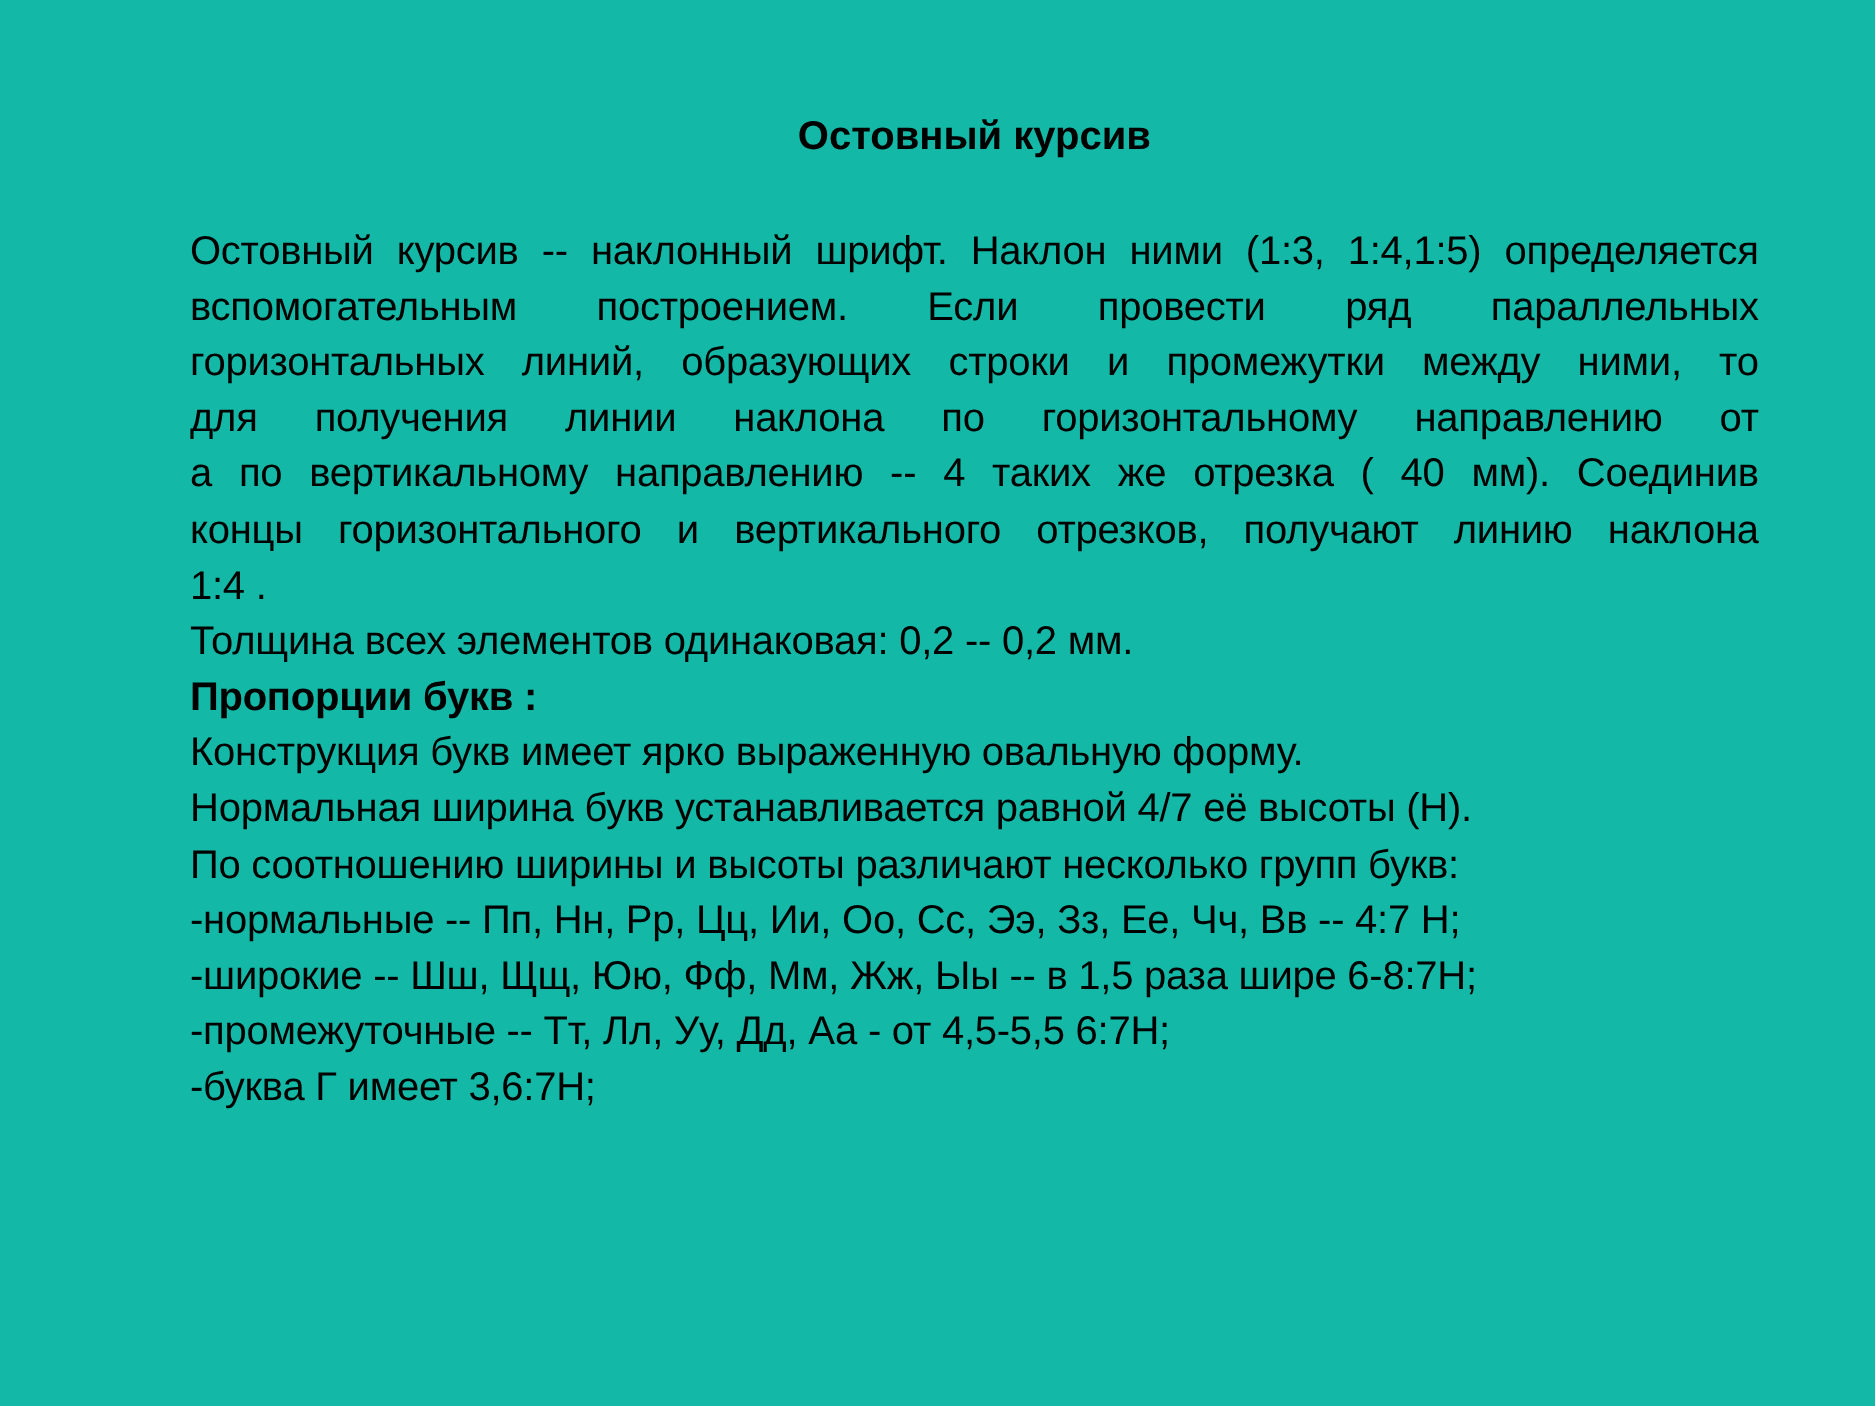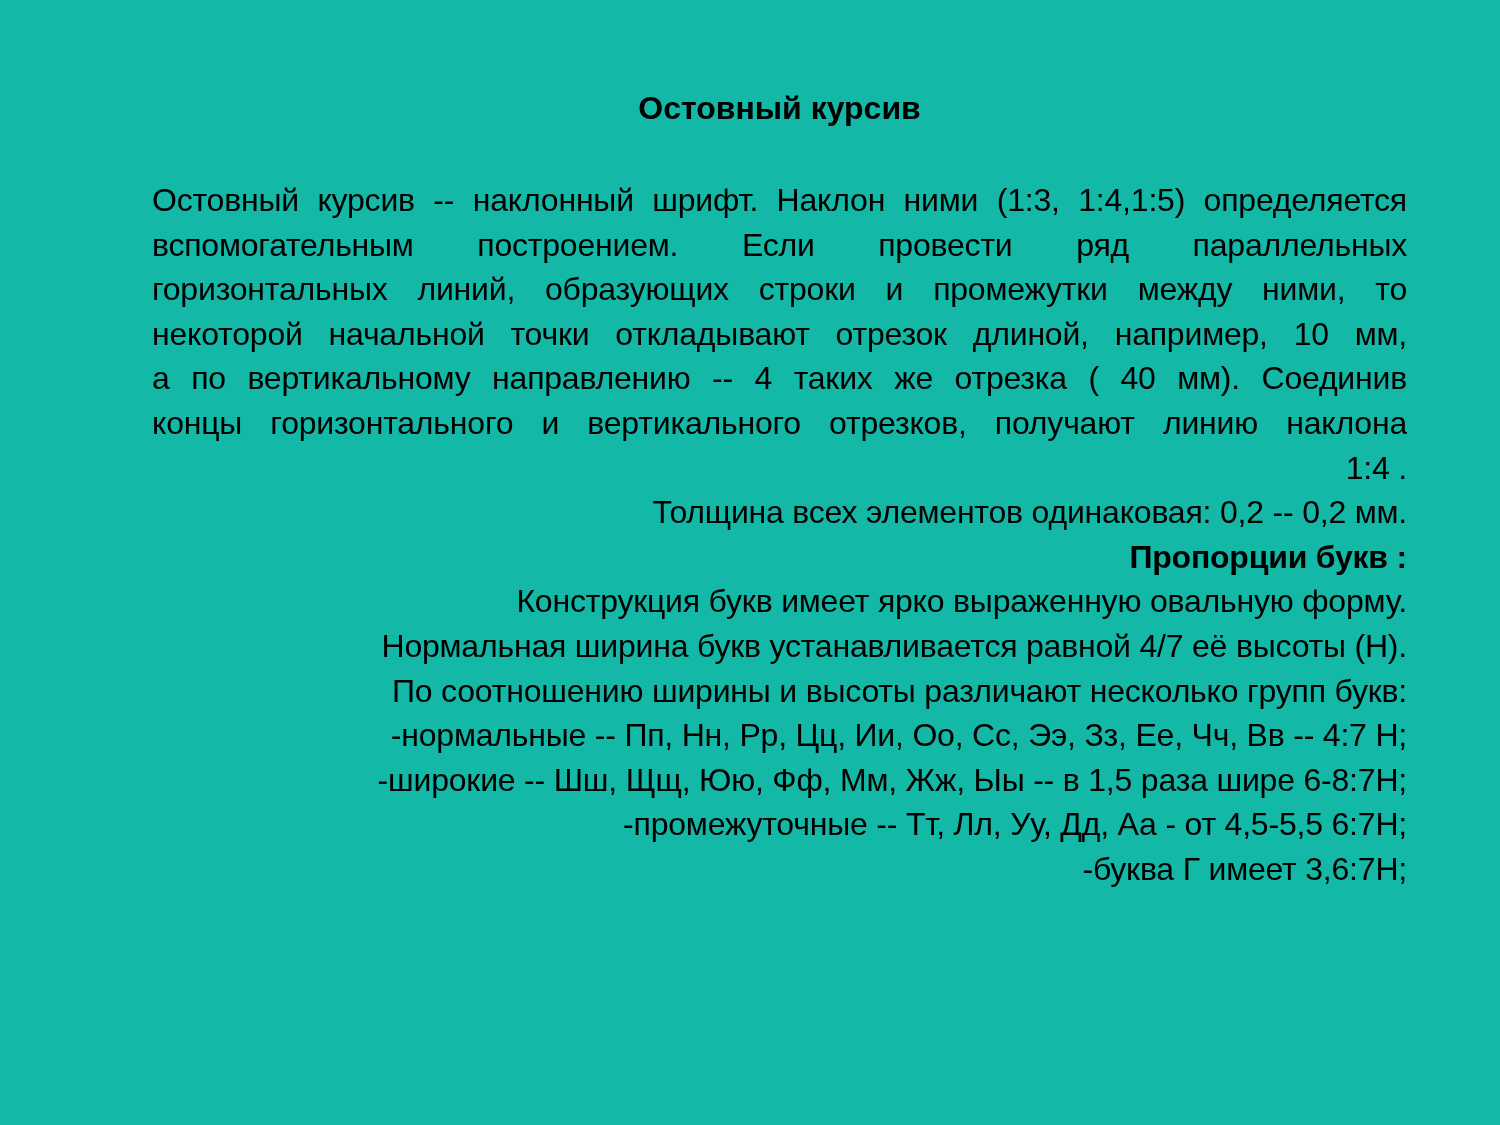--- a/index.html
+++ b/index.html
@@ -32,21 +32,21 @@
     position: absolute;
     top: 178px;
     left: 152px;
     width: 1255px;
     font-size: 32px;
     line-height: 44.6px;
     letter-spacing: -0.2px;
   }
   .line {
     min-height: 44.6px;
-    text-align: right;
+    text-align: left;
     white-space: nowrap;
   }
   .line.justify {
     white-space: normal;
     text-align: justify;
     text-align-last: justify;
     height: 44.6px;
     overflow: hidden;
   }
   .line.bold {
@@ -55,21 +55,21 @@
 </style>
 </head>
 <body>
 
 <div class="page">
   <h1 class="doc-title">Остовный курсив</h1>
   <div class="doc-body">
       <div class="line justify">Остовный курсив -- наклонный шрифт. Наклон ними (1:3, 1:4,1:5) определяется</div>
       <div class="line justify">вспомогательным построением. Если провести ряд параллельных</div>
       <div class="line justify">горизонтальных линий, образующих строки и промежутки между ними, то</div>
-      <div class="line justify">некоторой начальной точки откладывают отрезок длиной, например, 10 мм,</div>
+      <div class="line justify">для получения линии наклона по горизонтальному направлению от</div>
       <div class="line justify">а по вертикальному направлению -- 4 таких же отрезка ( 40 мм). Соединив</div>
       <div class="line justify">концы горизонтального и вертикального отрезков, получают линию наклона</div>
       <div class="line">1:4 .</div>
       <div class="line">Толщина всех элементов одинаковая: 0,2 -- 0,2 мм.</div>
       <div class="line bold">Пропорции букв :</div>
       <div class="line">Конструкция букв имеет ярко выраженную овальную форму.</div>
       <div class="line">Нормальная ширина букв устанавливается равной 4/7 её высоты (Н).</div>
       <div class="line">По соотношению ширины и высоты различают несколько групп букв:</div>
       <div class="line">-нормальные -- Пп, Нн, Рр, Цц, Ии, Оо, Сс, Ээ, Зз, Ее, Чч, Вв -- 4:7 Н;</div>
       <div class="line">-широкие -- Шш, Щщ, Юю, Фф, Мм, Жж, Ыы -- в 1,5 раза шире 6-8:7Н;</div>

